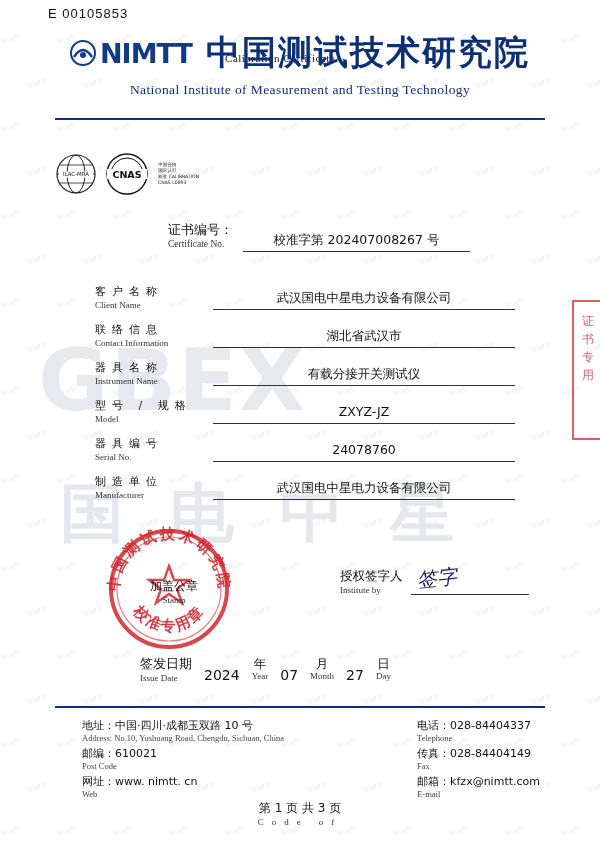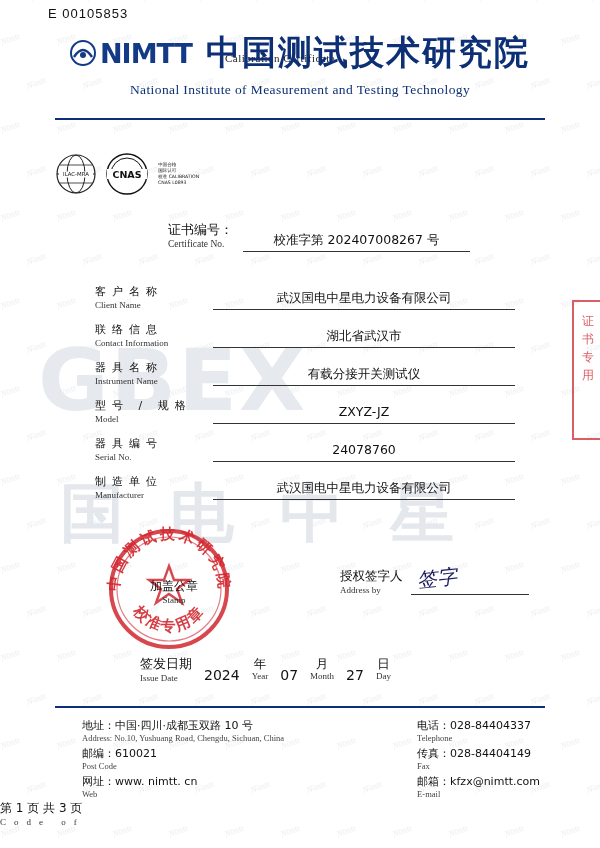--- a/index.html
+++ b/index.html
@@ -403,20 +403,21 @@
     font-family: "Liberation Serif", serif;
     font-size: 8.5px;
     color: #444;
     display: block;
     margin-bottom: 3px;
   }
   .page-no {
     position: absolute;
     left: 0; right: 0;
     top: 798px;
+    text-align: center;
     z-index: 5;
   }
   .page-no .cn {
     font-family: "DejaVu Sans", sans-serif;
     font-size: 12px;
     color: #111;
   }
   .page-no .en {
     font-family: "Liberation Serif", serif;
     font-size: 9px;
@@ -778,21 +779,21 @@
 </div>
 
 <div class="stamp-label">
   <span>加盖公章</span>
   <span class="en">Stamp</span>
 </div>
 
 <div class="sig-block">
   <div class="sig-label">
     <span class="cn">授权签字人</span>
-    <span class="en">Address by</span>
+    <span class="en">Institute by</span>
   </div>
   <div class="sig-line">
     <span class="sig-ink">签字</span>
   </div>
 </div>
 
 <div class="issue">
   <div class="issue-label">
     <span class="cn">签发日期</span>
     <span class="en">Issue Date</span>

